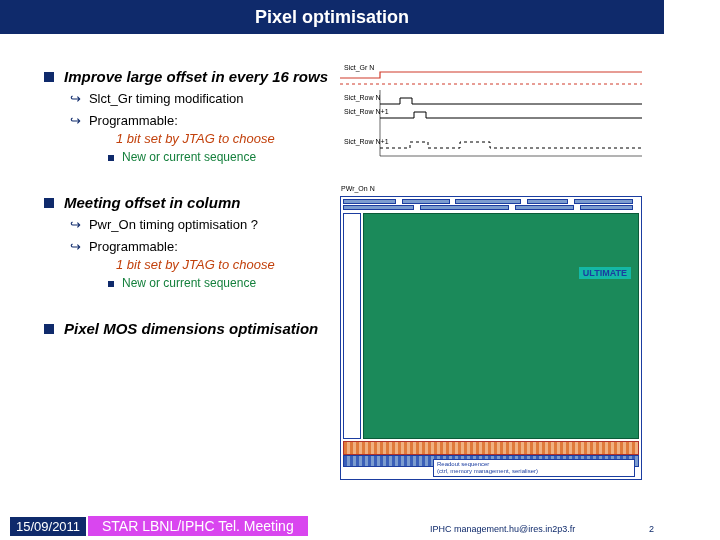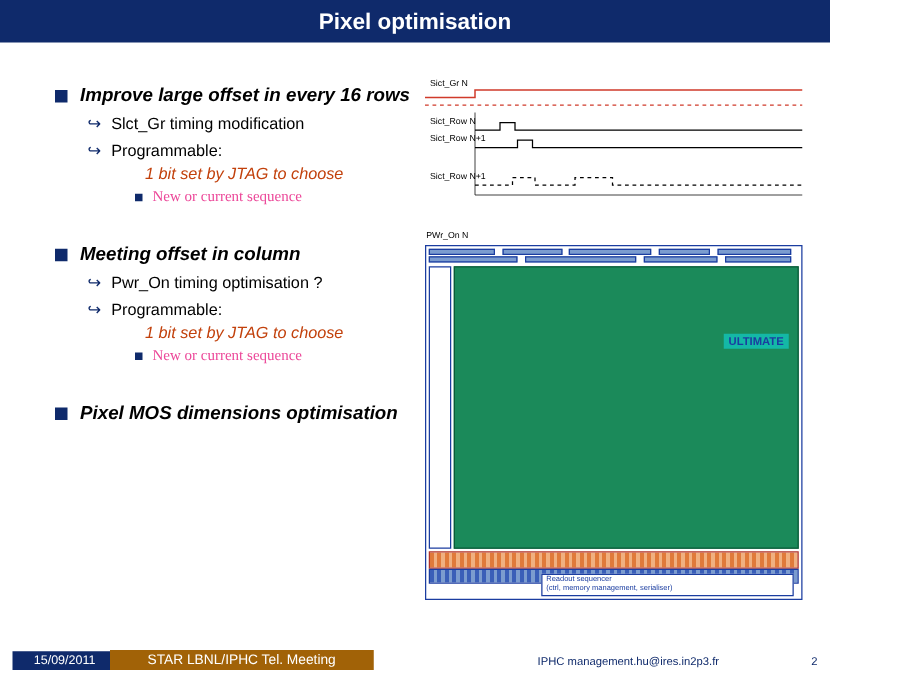--- a/index.html
+++ b/index.html
@@ -9,43 +9,43 @@
   .content { position: absolute; top: 60px; left: 44px; width: 350px; }
   .b1 { display: flex; align-items: flex-start; margin-top: 8px; }
   .b1 .mk { width: 10px; height: 10px; background: #0f2a6b; margin-top: 4px; margin-right: 10px; flex-shrink: 0; }
   .b1 .txt { font-style: italic; font-weight: bold; font-size: 15px; color: #000; }
   .b2 { display: flex; align-items: flex-start; margin-left: 26px; margin-top: 6px; }
   .b2 .mk { color: #0f2a6b; font-size: 13px; margin-right: 8px; line-height: 16px; }
   .b2 .txt { font-size: 13px; color: #000; }
   .b2i { margin-left: 72px; font-style: italic; font-size: 13px; color: #c2410c; margin-top: 2px; }
   .b3 { display: flex; align-items: flex-start; margin-left: 64px; margin-top: 4px; }
   .b3 .mk { width: 6px; height: 6px; background: #0f2a6b; margin-top: 5px; margin-right: 8px; flex-shrink: 0; }
-  .b3 .txt { font-size: 12px; color: #ec4899; font-family: Liberation Serif, serif; }
+  .b3 .txt { font-size: 12px; color: #15803d; }
   .gap { height: 22px; }
 
   .timing { position: absolute; top: 64px; right: 22px; width: 302px; height: 108px; }
   .timing .lbl { position: absolute; font-size: 7px; color: #000; }
   .timing svg { position: absolute; inset: 0; }
 
   .chip { position: absolute; top: 196px; right: 22px; width: 302px; height: 284px; border: 1px solid #1b3da0; background: #fff; }
   .chip .topbars { position: absolute; top: 2px; left: 2px; right: 2px; height: 12px; }
   .chip .topbars .seg { position: absolute; height: 5px; background: #7b9ccf; border: 1px solid #1b3da0; }
   .chip .green { position: absolute; top: 16px; bottom: 40px; left: 22px; right: 2px; background: #1b8a5a; border: 1px solid #0b5a38; }
   .chip .rowseq { position: absolute; top: 16px; bottom: 40px; left: 2px; width: 18px; background: #fff; border: 1px solid #1b3da0; }
   .chip .rowseq .rlabel { position: absolute; left: 1px; top: 50%; transform: translateY(-50%) rotate(-90deg); transform-origin: center; font-size: 7px; white-space: nowrap; color: #000; }
   .chip .readout { position: absolute; left: 2px; right: 2px; bottom: 2px; height: 36px; }
   .chip .readout .stripeA { position: absolute; left: 0; right: 0; top: 0; height: 14px; border: 1px solid #b0322a; background: repeating-linear-gradient(90deg, #e07a3a 0 3px, #f0b080 3px 6px); }
   .chip .readout .stripeB { position: absolute; left: 0; right: 0; top: 14px; height: 12px; border: 1px solid #1b3da0; background: repeating-linear-gradient(90deg, #3a5fb8 0 3px, #7b9ccf 3px 6px); }
   .chip .readout .textbox { position: absolute; left: 90px; right: 4px; bottom: 0; height: 18px; background: #fff; border: 1px solid #1b3da0; font-size: 6px; color: #1b3da0; padding: 1px 3px; line-height: 7px; }
   .chip .ult { position: absolute; top: 70px; right: 10px; font-size: 9px; font-weight: bold; color: #1b3da0; background: #14b8a6; padding: 1px 4px; }
   .chip .pwr { position: absolute; top: -12px; left: 0; font-size: 7px; color: #000; }
 
   .footer { position: absolute; left: 0; right: 0; bottom: 0; height: 20px; }
-  .footer .datebox { position: absolute; left: 10px; bottom: 4px; background: #0f2a6b; color: #fff; font-size: 10px; padding: 2px 17px; text-align: center; }
-  .footer .meeting { position: absolute; left: 88px; bottom: 4px; background: #a16207; color: #fff; font-size: 11px; padding: 2px 30px; }
+  .footer .datebox { position: absolute; left: 10px; bottom: 4px; background: #0f2a6b; color: #fff; font-size: 13px; padding: 2px 6px; text-align: center; }
+  .footer .meeting { position: absolute; left: 88px; bottom: 4px; background: #d946ef; color: #fff; font-size: 14px; padding: 2px 14px; }
   .footer .contact { position: absolute; left: 430px; bottom: 6px; color: #0f2a6b; font-size: 9px; }
   .footer .pagenum { position: absolute; right: 10px; bottom: 6px; color: #0f2a6b; font-size: 9px; }
 </style>
 </head>
 <body>
 
 <div class="slide">
 
   <div class="titlebar">
     <span>Pixel optimisation</span>

